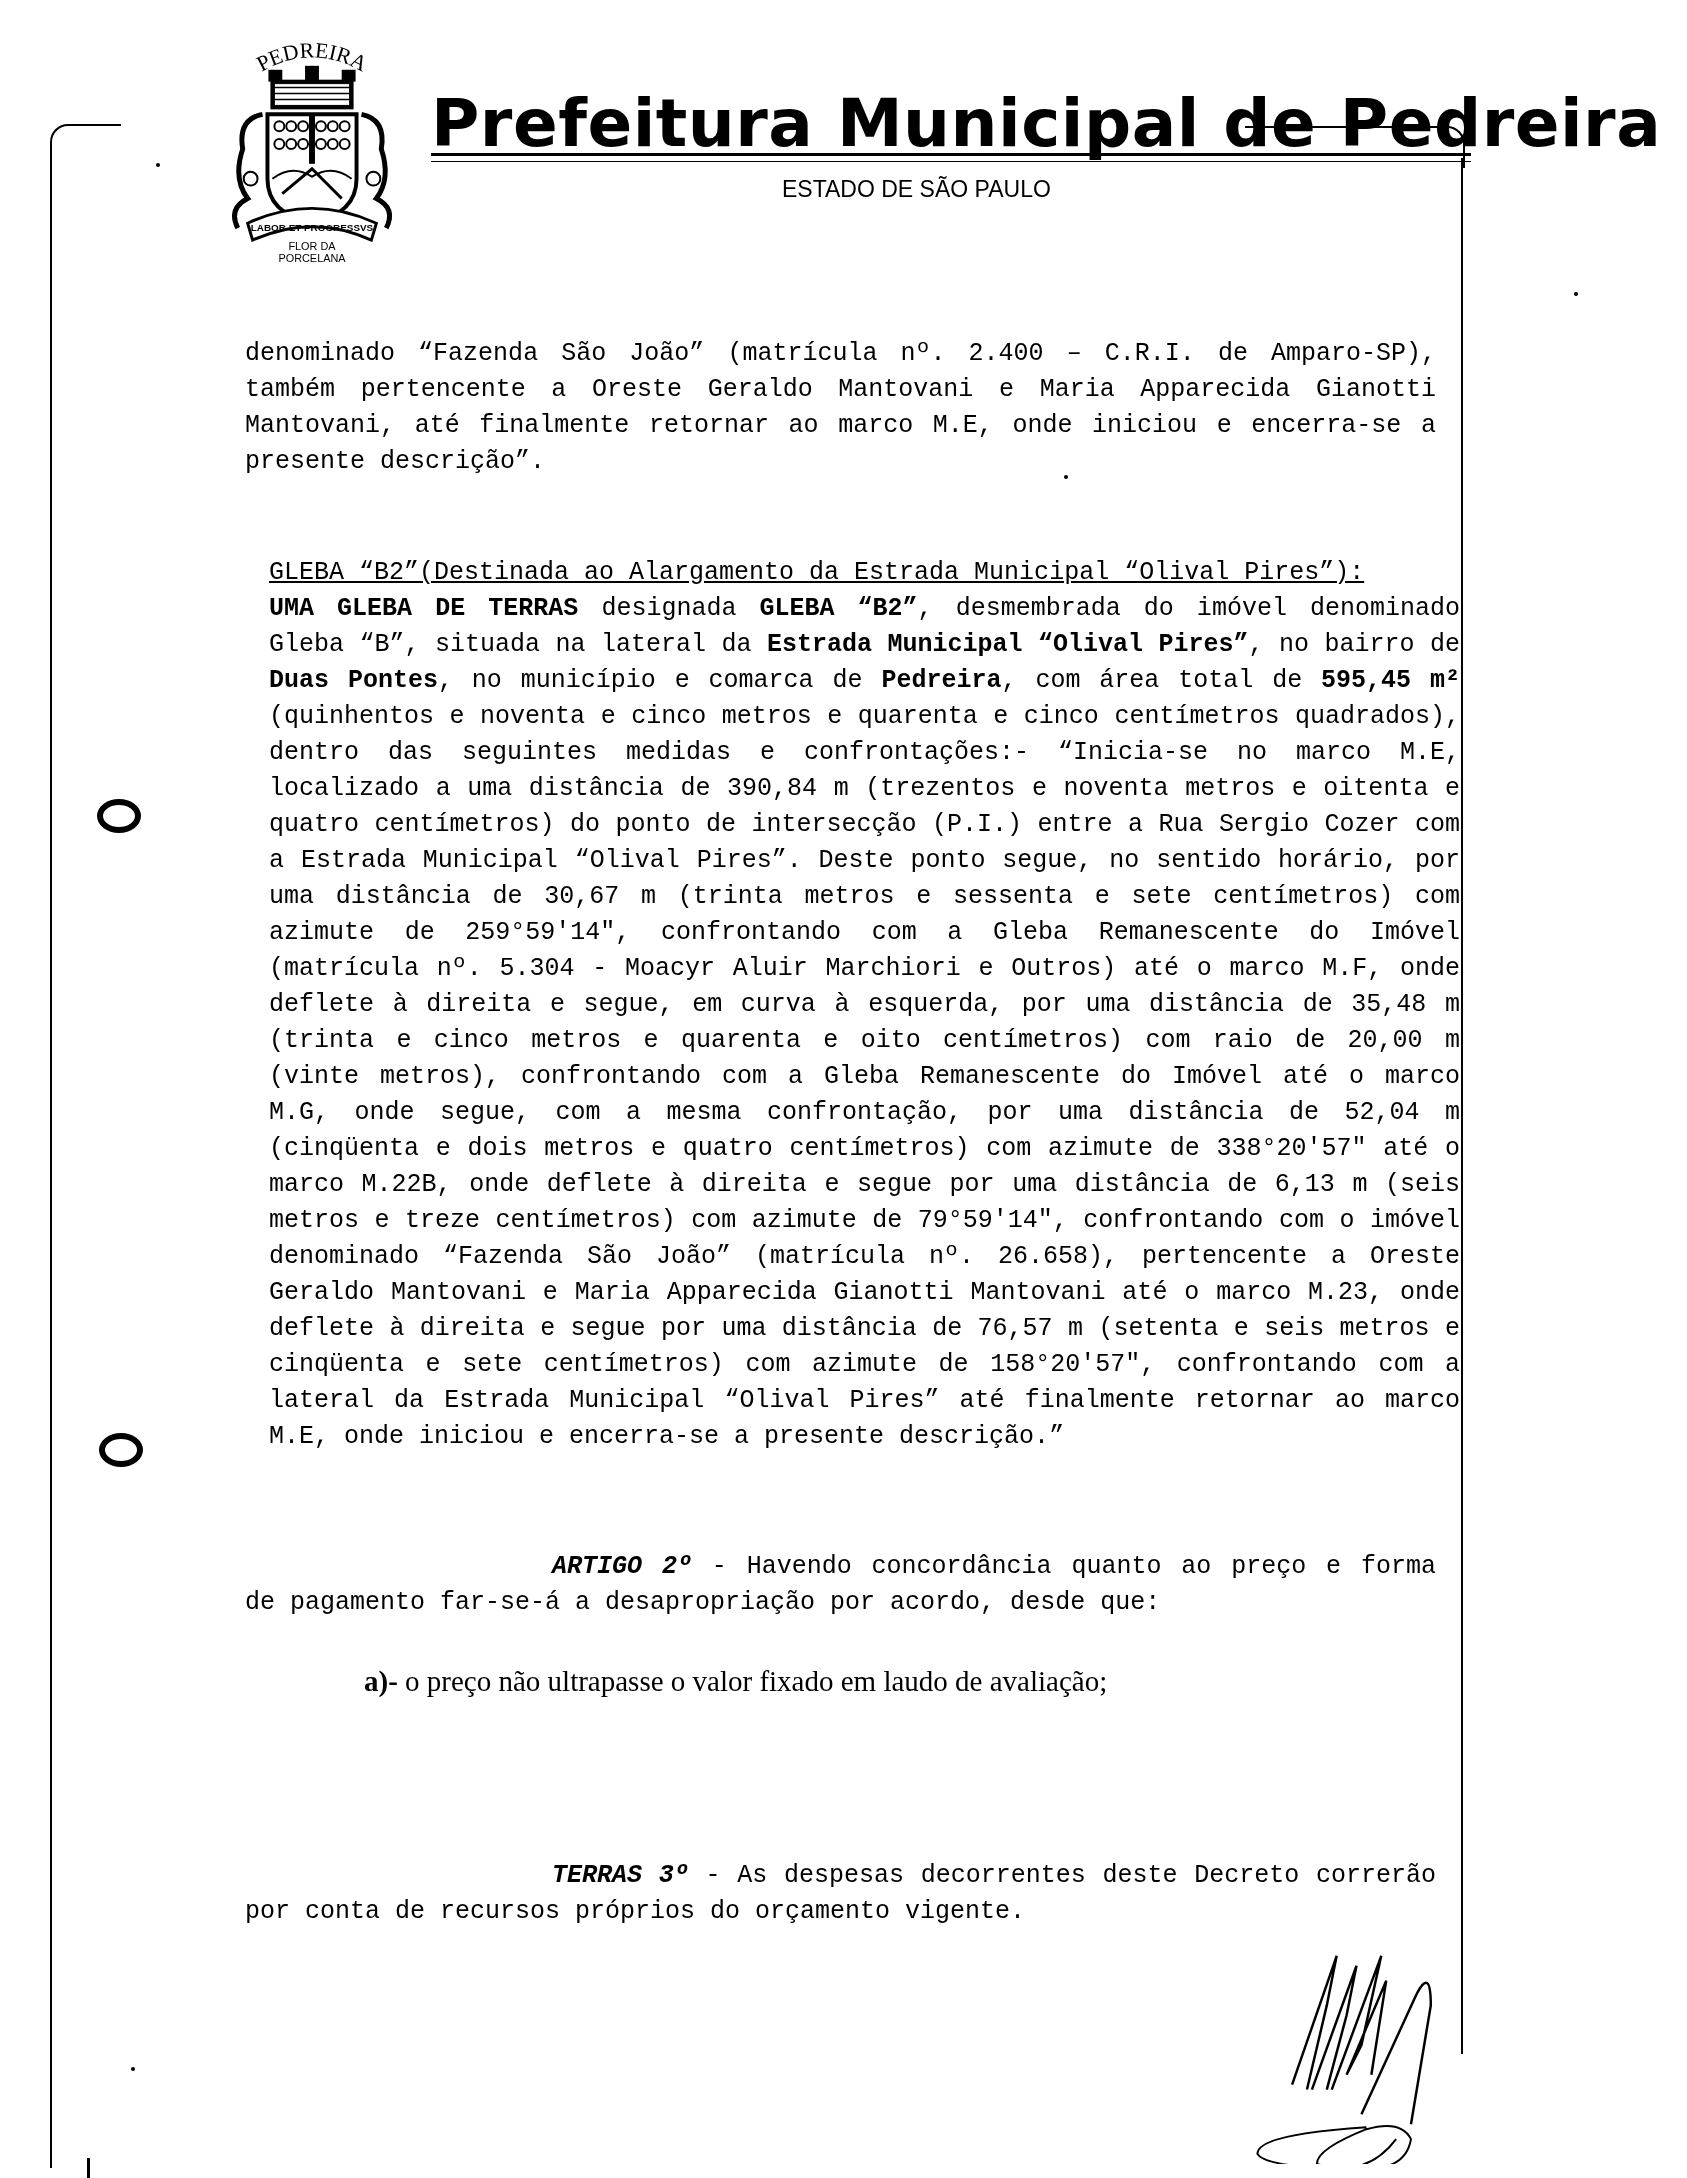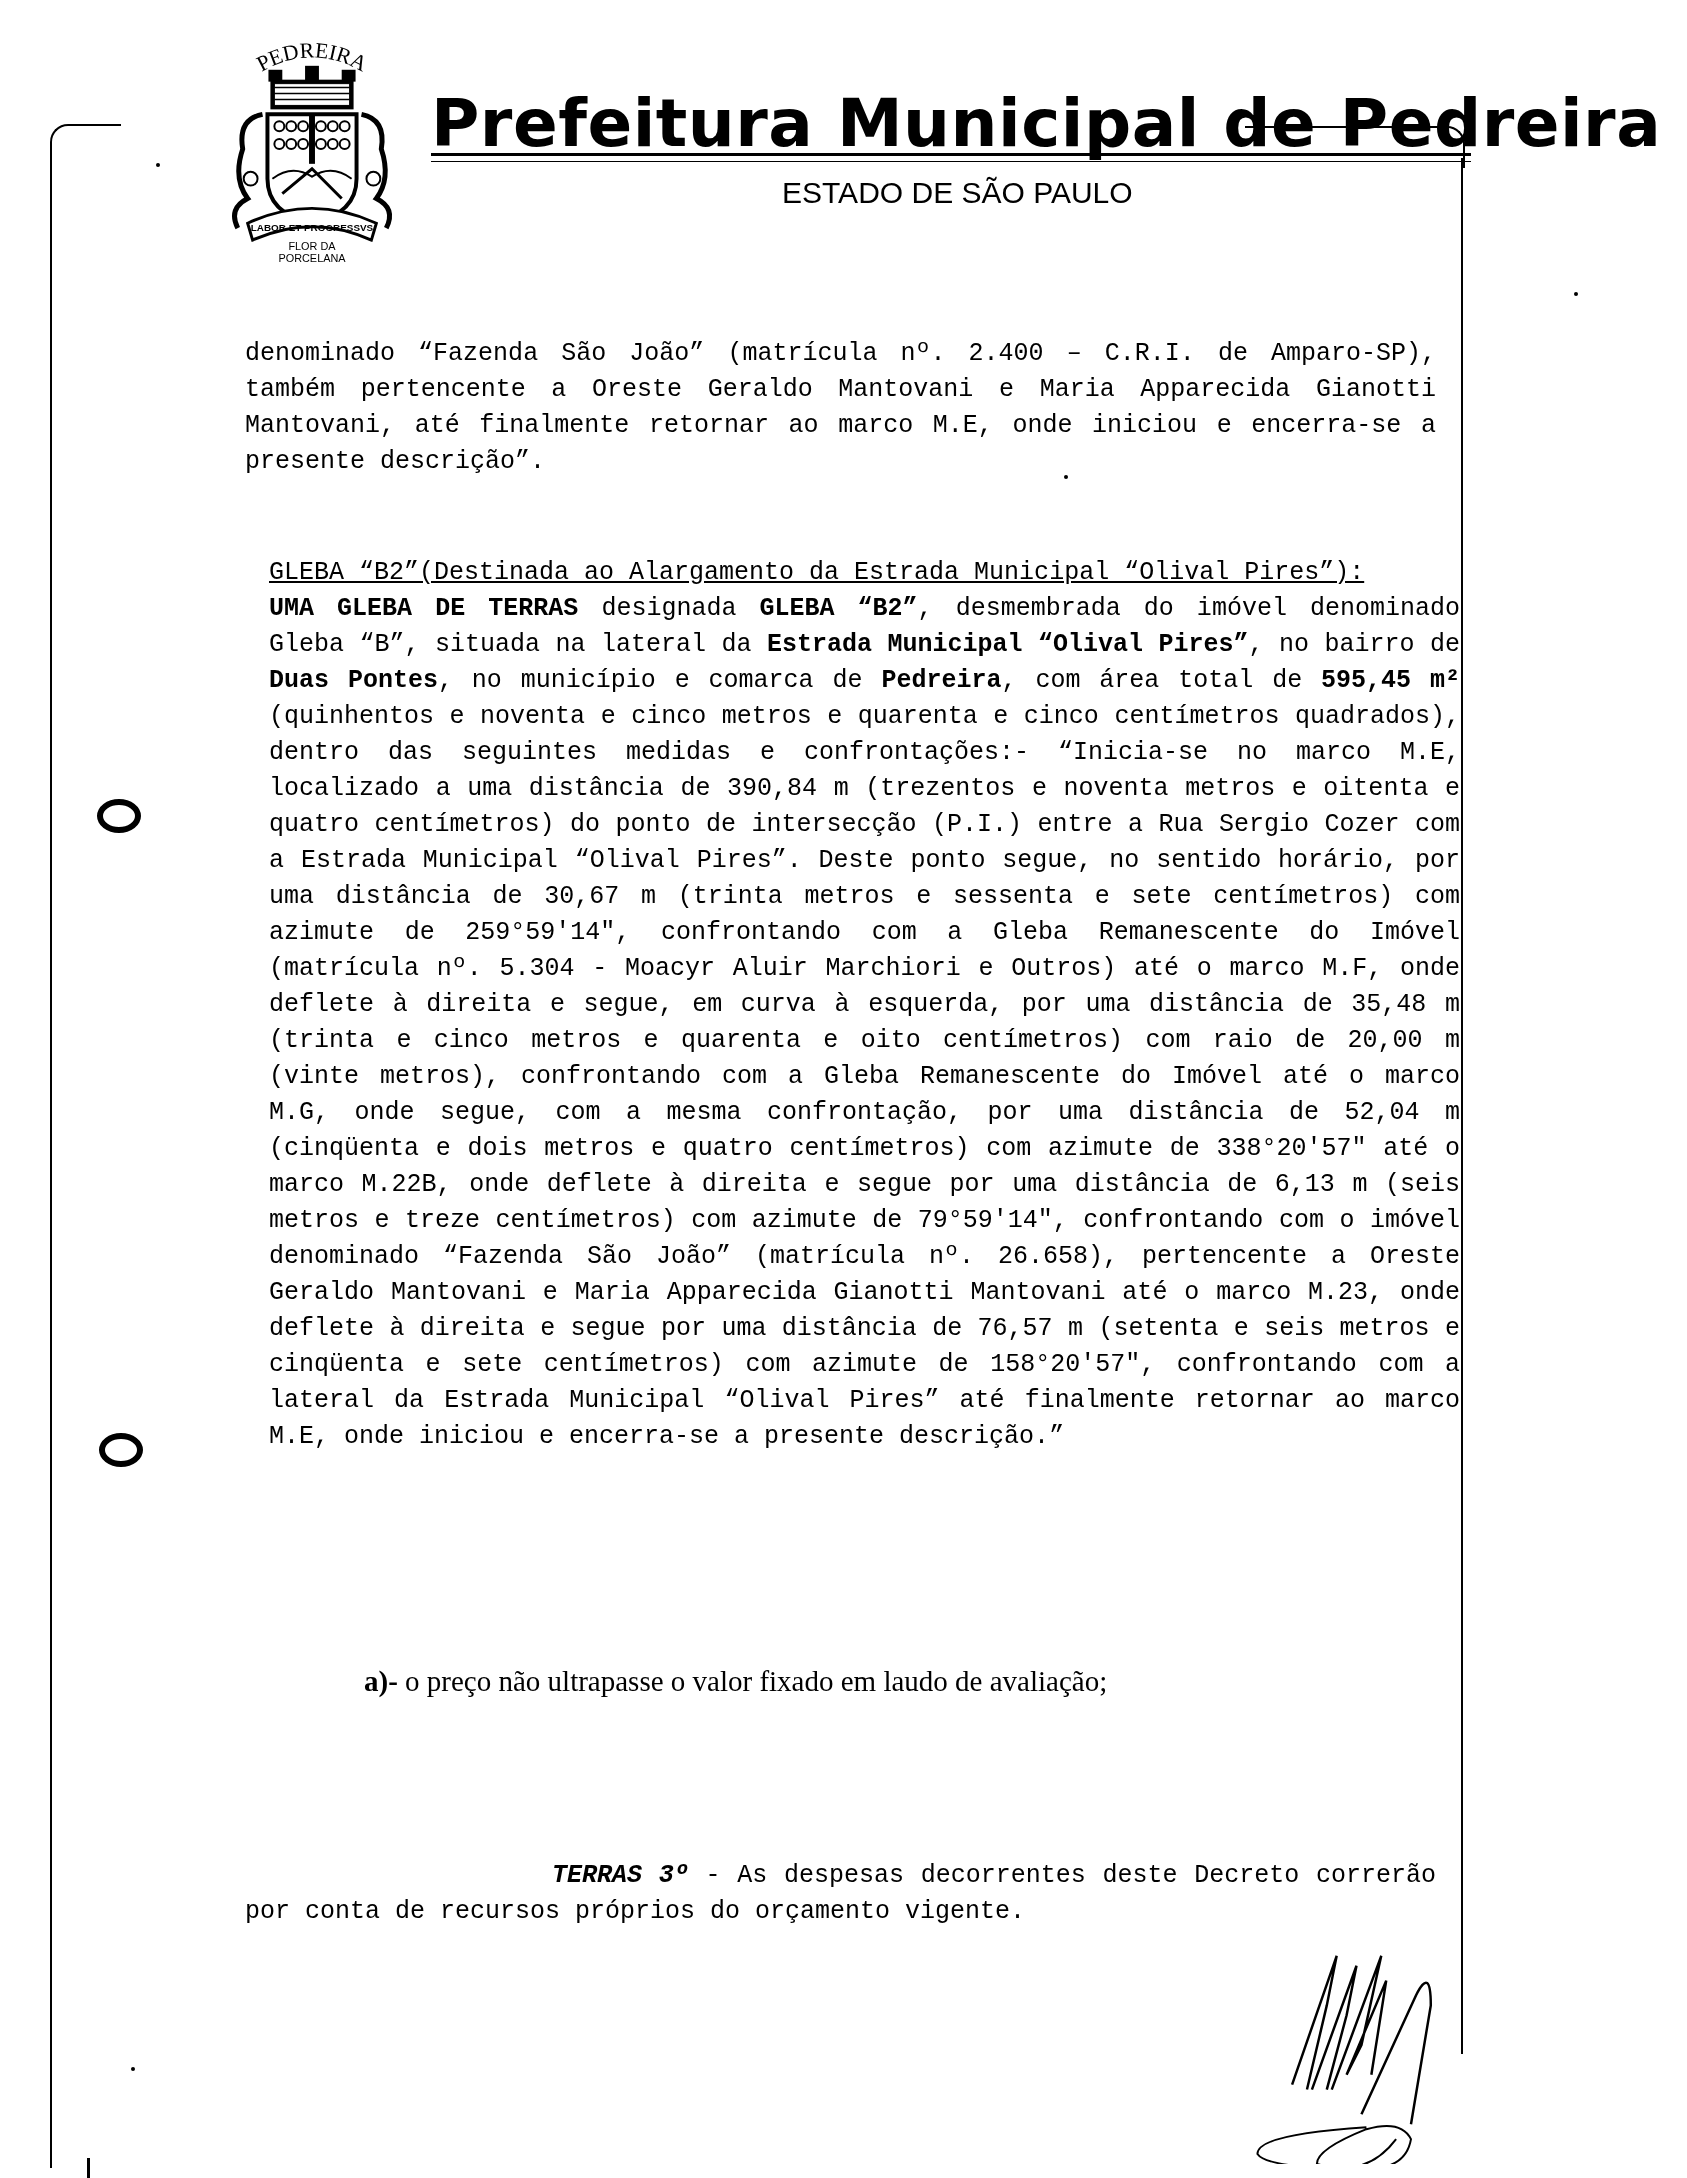--- a/index.html
+++ b/index.html
@@ -10,21 +10,21 @@
     .frame-right-top { position: absolute; left: 1245px; top: 126px; width: 218px; height: 40px; border-top: 2px solid #000; border-right: 2px solid #000; border-top-right-radius: 18px; }
     .frame-right-line { position: absolute; left: 1461px; top: 158px; width: 2px; height: 1896px; background:#000; }
     .frame-bottom-tick { position: absolute; left: 87px; top: 2158px; width: 3px; height: 20px; background:#000; }
 
     
     .crest { position: absolute; left: 213px; top: 30px; width: 198px; height: 233px; }
     .crest svg { width: 100%; height: 100%; }
     .title { position: absolute; left: 431px; top: 94px; font-family: "DejaVu Sans", sans-serif; font-weight: bold; font-size: 66px; letter-spacing: 0.5px; line-height: 59px; white-space: nowrap; }
     .title-rule1 { position: absolute; left: 431px; top: 153px; width: 1040px; height: 3px; background:#000; }
     .title-rule2 { position: absolute; left: 431px; top: 161px; width: 1040px; height: 1px; background:#000; }
-    .subtitle { position: absolute; left: 782px; top: 176px; font-family: "Liberation Sans", sans-serif; font-size: 30px; white-space: nowrap; }
+    .subtitle { position: absolute; left: 782px; top: 176px; font-family: "Liberation Sans", sans-serif; font-size: 23px; white-space: nowrap; }
 
     
     .text { position: absolute; left: 245px; width: 1191px; font-family: Liberation Mono, monospace; font-size: 25px; line-height: 36px; text-align: justify; }
     .para1 { top: 336px; }
     .para2 { top: 555px; margin-left: 24px; }
     .heading { text-decoration: underline; }
     .b { font-weight: bold; }
     .art { font-weight: bold; font-style: italic; }
     .indent { display: inline-block; width: 307px; }
     .artigo2 { top: 1549px; }
@@ -103,20 +103,21 @@
   <div class="title-rule2"></div>
   <div class="subtitle">ESTADO DE SÃO PAULO</div>
 
   <div class="text para1">denominado “Fazenda São João” (matrícula nº. 2.400 – C.R.I. de Amparo-SP), também pertencente a Oreste Geraldo Mantovani e Maria Apparecida Gianotti Mantovani, até finalmente retornar ao marco M.E, onde iniciou e encerra-se a presente descrição”.</div>
 
   <div class="text para2">
     <div class="heading">GLEBA “B2”(Destinada ao Alargamento da Estrada Municipal “Olival Pires”):</div>
     <div><span class="b">UMA GLEBA DE TERRAS</span><span> designada </span><span class="b">GLEBA “B2”</span><span>, desmembrada do imóvel denominado Gleba “B”, situada na lateral da </span><span class="b">Estrada Municipal “Olival Pires”</span><span>, no bairro de </span><span class="b">Duas Pontes</span><span>, no município e comarca de </span><span class="b">Pedreira</span><span>, com área total de </span><span class="b">595,45 m²</span><span> (quinhentos e noventa e cinco metros e quarenta e cinco centímetros quadrados), dentro das seguintes medidas e confrontações:-       “Inicia-se no marco M.E, localizado a uma distância de 390,84 m (trezentos e noventa metros e oitenta e quatro centímetros) do ponto de intersecção (P.I.) entre a Rua Sergio Cozer com a Estrada Municipal “Olival Pires”. Deste ponto segue, no sentido horário, por uma distância de 30,67 m (trinta metros e sessenta e sete centímetros) com azimute de 259°59'14", confrontando com a Gleba Remanescente do Imóvel (matrícula nº. 5.304 - Moacyr Aluir Marchiori e Outros) até o marco M.F, onde deflete à direita e segue, em curva à esquerda, por uma distância de 35,48 m (trinta e cinco metros e quarenta e oito centímetros) com raio de 20,00 m (vinte metros), confrontando com a Gleba Remanescente do Imóvel até o marco M.G, onde segue, com a mesma confrontação, por uma distância de 52,04 m (cinqüenta e dois metros e quatro centímetros) com azimute de 338°20'57" até o marco M.22B, onde deflete à direita e segue por uma distância de 6,13 m (seis metros e treze centímetros) com azimute de 79°59'14", confrontando com o imóvel denominado “Fazenda São João” (matrícula nº. 26.658), pertencente a Oreste Geraldo Mantovani e Maria Apparecida Gianotti Mantovani até o marco M.23, onde deflete à direita e segue por uma distância de 76,57 m (setenta e seis metros e cinqüenta e sete centímetros) com azimute de 158°20'57", confrontando com a lateral da Estrada Municipal “Olival Pires” até finalmente retornar ao marco M.E, onde iniciou e encerra-se a presente descrição.”</span></div>
   </div>
 
+  <div class="text artigo2"><span class="indent"></span><span class="art">ARTIGO 2º</span><span> - Havendo concordância quanto ao preço e forma de pagamento far-se-á a desapropriação por acordo, desde que:</span></div>
 
   <div class="item-a"><span class="b">a)-</span><span> o preço não ultrapasse o valor fixado em laudo de avaliação;</span></div>
 
 
   <div class="text artigo3"><span class="indent"></span><span class="art">TERRAS 3º</span><span> - As despesas decorrentes deste Decreto correrão por conta de recursos próprios do orçamento vigente.</span></div>
 
   <div class="hole hole1"></div>
   <div class="hole hole2"></div>
 
   <div class="signature">

